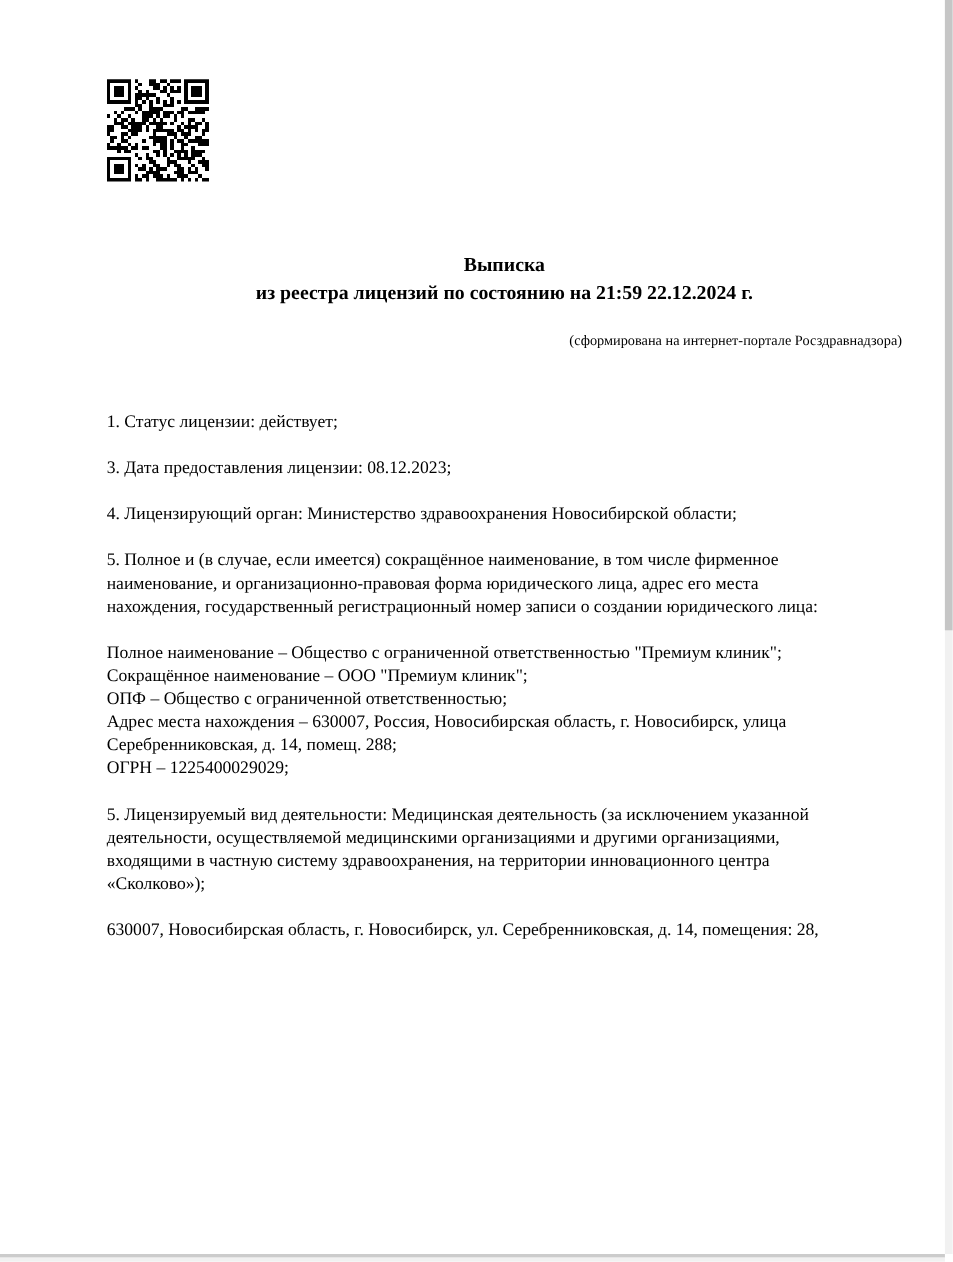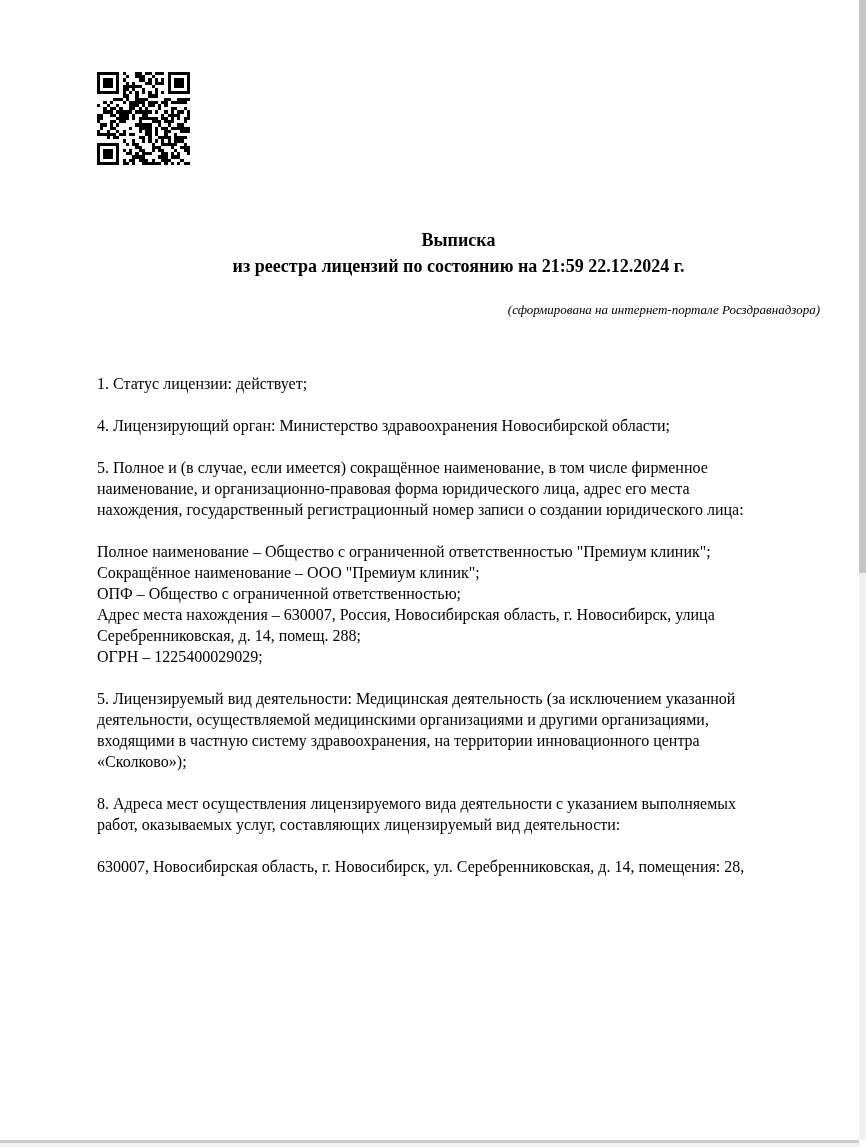--- a/index.html
+++ b/index.html
@@ -47,21 +47,20 @@
     white-space: pre-line;
   }
   .doc-subtitle {
     position: absolute;
     left: 0;
     top: 301px;
     width: 723px;
     text-align: right;
     font-size: 13px;
     line-height: 18px;
-    font-style: italic;
   }
   .body-text {
     position: absolute;
     left: 0;
     top: 373px;
     width: 740px;
     font-size: 16px;
     line-height: 21px;
   }
   .para {
@@ -109,36 +108,35 @@
         </svg>
     </div>
 
     <div class="doc-title">Выписка
 из реестра лицензий по состоянию на 21:59 22.12.2024 г.</div>
 
     <div class="doc-subtitle">(сформирована на интернет-портале Росздравнадзора)</div>
 
     <div class="body-text">
       <div class="para">1. Статус лицензии: действует;</div>
+      <div class="para">3. Дата предоставления лицензии: 08.12.2023;</div>
       <div class="para">4. Лицензирующий орган: Министерство здравоохранения Новосибирской области;</div>
       <div class="para">5. Полное и (в случае, если имеется) сокращённое наименование, в том числе фирменное
 наименование, и организационно-правовая форма юридического лица, адрес его места
 нахождения, государственный регистрационный номер записи о создании юридического лица:</div>
       <div class="para">Полное наименование – Общество с ограниченной ответственностью "Премиум клиник";
 Сокращённое наименование – ООО "Премиум клиник";
 ОПФ – Общество с ограниченной ответственностью;
 Адрес места нахождения – 630007, Россия, Новосибирская область, г. Новосибирск, улица
 Серебренниковская, д. 14, помещ. 288;
 ОГРН – 1225400029029;</div>
       <div class="para">5. Лицензируемый вид деятельности: Медицинская деятельность (за исключением указанной
 деятельности, осуществляемой медицинскими организациями и другими организациями,
 входящими в частную систему здравоохранения, на территории инновационного центра
 «Сколково»);</div>
-      <div class="para">8. Адреса мест осуществления лицензируемого вида деятельности с указанием выполняемых
-работ, оказываемых услуг, составляющих лицензируемый вид деятельности:</div>
       <div class="para">630007, Новосибирская область, г. Новосибирск, ул. Серебренниковская, д. 14, помещения: 28,</div>
     </div>
 
   </div>
 </div>
 
 <div class="v-scrollbar">
   <div class="thumb"></div>
 </div>
 

